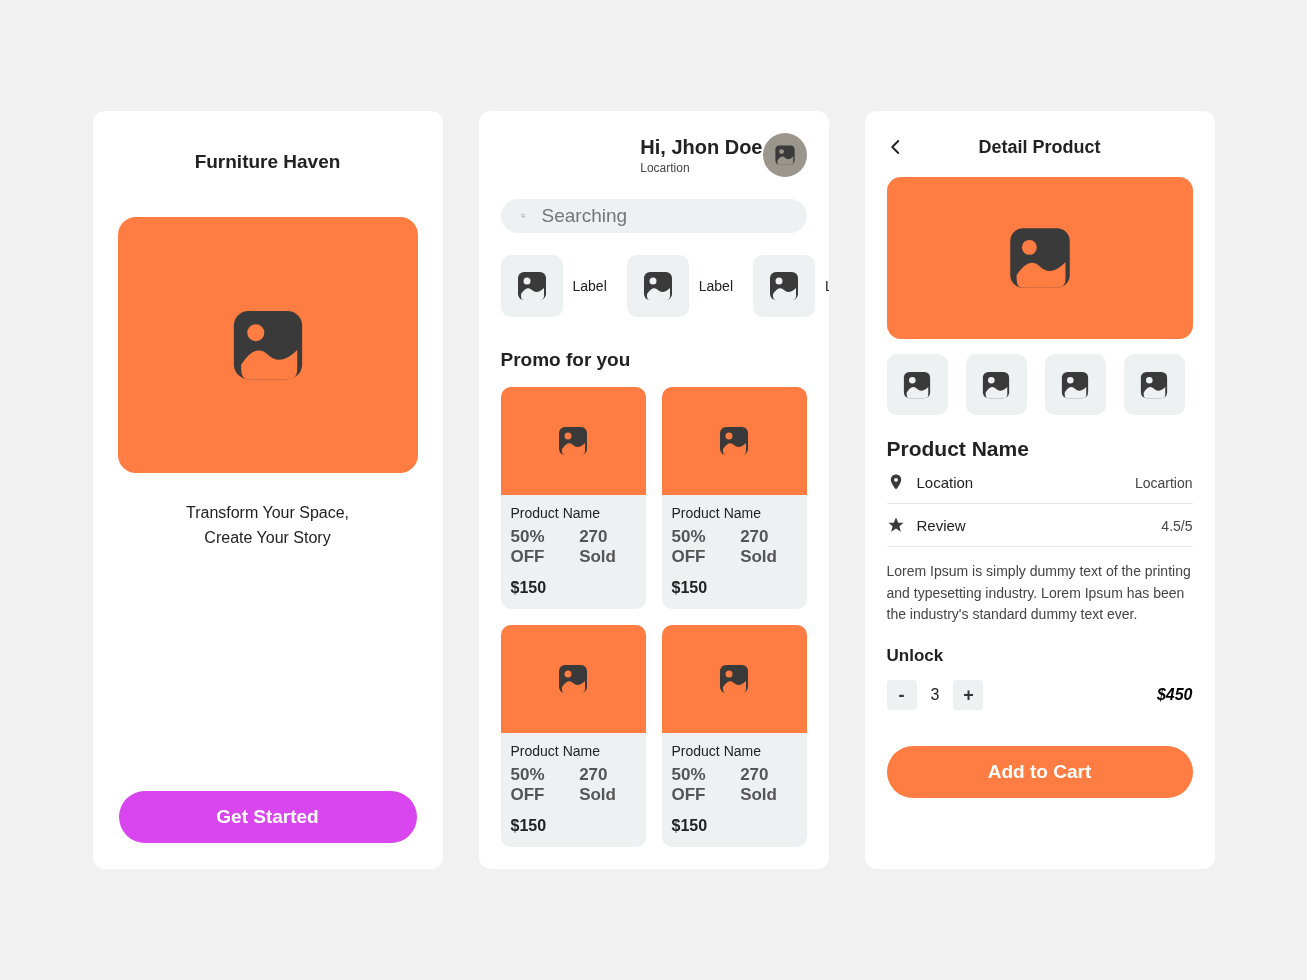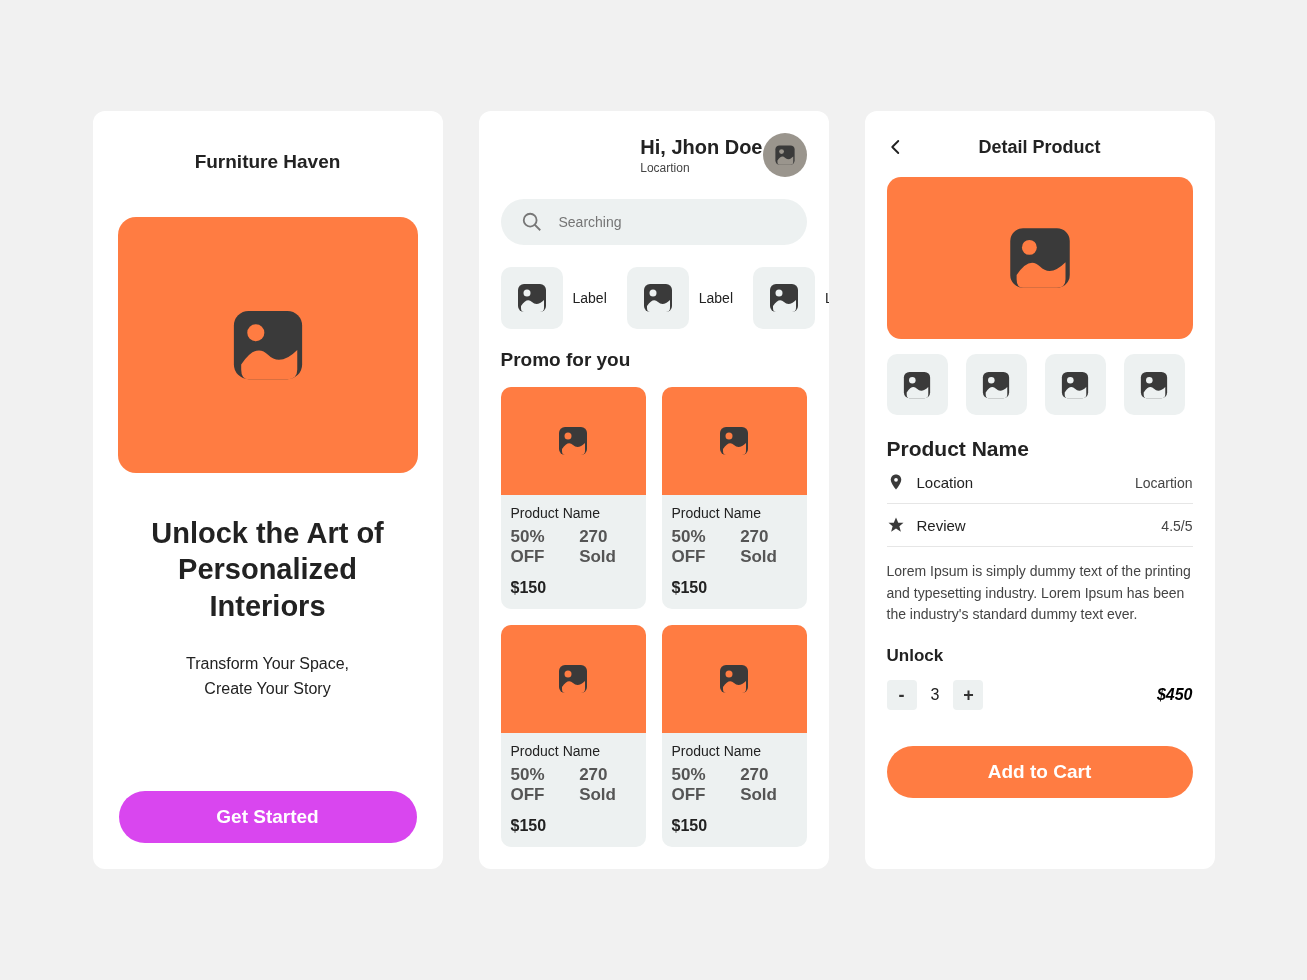--- a/index.html
+++ b/index.html
@@ -13,26 +13,26 @@
 .hero-img { width: 300px; height: 256px; background: #ff7c42; border-radius: 18px; margin-top: 44px; display: flex; align-items: center; justify-content: center; }
 .h1 { font-size: 29px; font-weight: 800; color: #222; text-align: center; margin-top: 42px; line-height: 1.25; }
 .sub { font-size: 16px; color: #222; text-align: center; margin-top: 28px; line-height: 1.55; }
 .cta { width: 298px; height: 52px; background: #d946ef; color: #fff; border: none; border-radius: 28px; font-size: 19px; font-weight: 600; margin-top: auto; cursor: pointer; }
 
 .hdr { display: flex; justify-content: flex-end; align-items: center; }
 .greet { font-size: 20px; font-weight: 800; color: #222; }
 .loc-sm { font-size: 12px; color: #444; margin-top: 2px; }
 .avatar { width: 44px; height: 44px; border-radius: 50%; background: #9a958d; display: flex; align-items: center; justify-content: center; }
 .search { width: 100%; height: 50px; background: #edf1f1; border-radius: 26px; display: flex; align-items: center; padding: 0 20px; margin-top: 22px; gap: 16px; }
-.search input { border: none; background: transparent; font-size: 14px; color: #737373; outline: none; flex: 1; }
+.search input { border: none; background: transparent; font-size: 19px; color: #737373; outline: none; flex: 1; }
 .cats { display: flex; gap: 20px; margin-top: 22px; }
 .cat { display: flex; flex-direction: row; align-items: center; gap: 10px; }
 .cat-box { width: 62px; height: 62px; background: #edf1f1; border-radius: 10px; display: flex; align-items: center; justify-content: center; }
 .cat-label { font-size: 14px; color: #222; }
-.section-title { font-size: 19px; font-weight: 800; color: #222; margin-top: 20px; }
+.section-title { font-size: 19px; font-weight: 800; color: #222; margin-top: 32px; }
 .grid { display: grid; grid-template-columns: 1fr 1fr; gap: 16px; margin-top: 16px; }
 .card { background: #edf1f1; border-radius: 10px; overflow: hidden; }
 .card-img { height: 108px; background: #ff7c42; display: flex; align-items: center; justify-content: center; }
 .card-body { padding: 10px 10px 12px; }
 .card-title { font-size: 14px; color: #222; }
 .card-meta { font-size: 17px; color: #555; margin-top: 6px; display: flex; gap: 10px; font-weight: bold; }
 .card-price { font-size: 16px; font-weight: 800; color: #222; margin-top: 12px; }
 
 .dhdr { display: flex; align-items: center; position: relative; height: 28px; }
 .back { position: absolute; left: 0; cursor: pointer; }
@@ -76,21 +76,20 @@
 </defs>
 </svg>
 
 <div class="screen s1">
   <div class="brand">Furniture Haven</div>
   <div class="hero-img">
     <svg width="78" height="78" viewBox="0 0 64 64">
         <use href="#img-icon"></use>
       </svg>
   </div>
-  <div class="h1">Unlock the Art of Personalized Interiors</div>
   <div class="sub">
     <div>Transform Your Space,</div>
     <div>Create Your Story</div>
   </div>
   <button class="cta">Get Started</button>
 </div>
 
 <div class="screen s2">
   <div class="hdr">
     <div>

